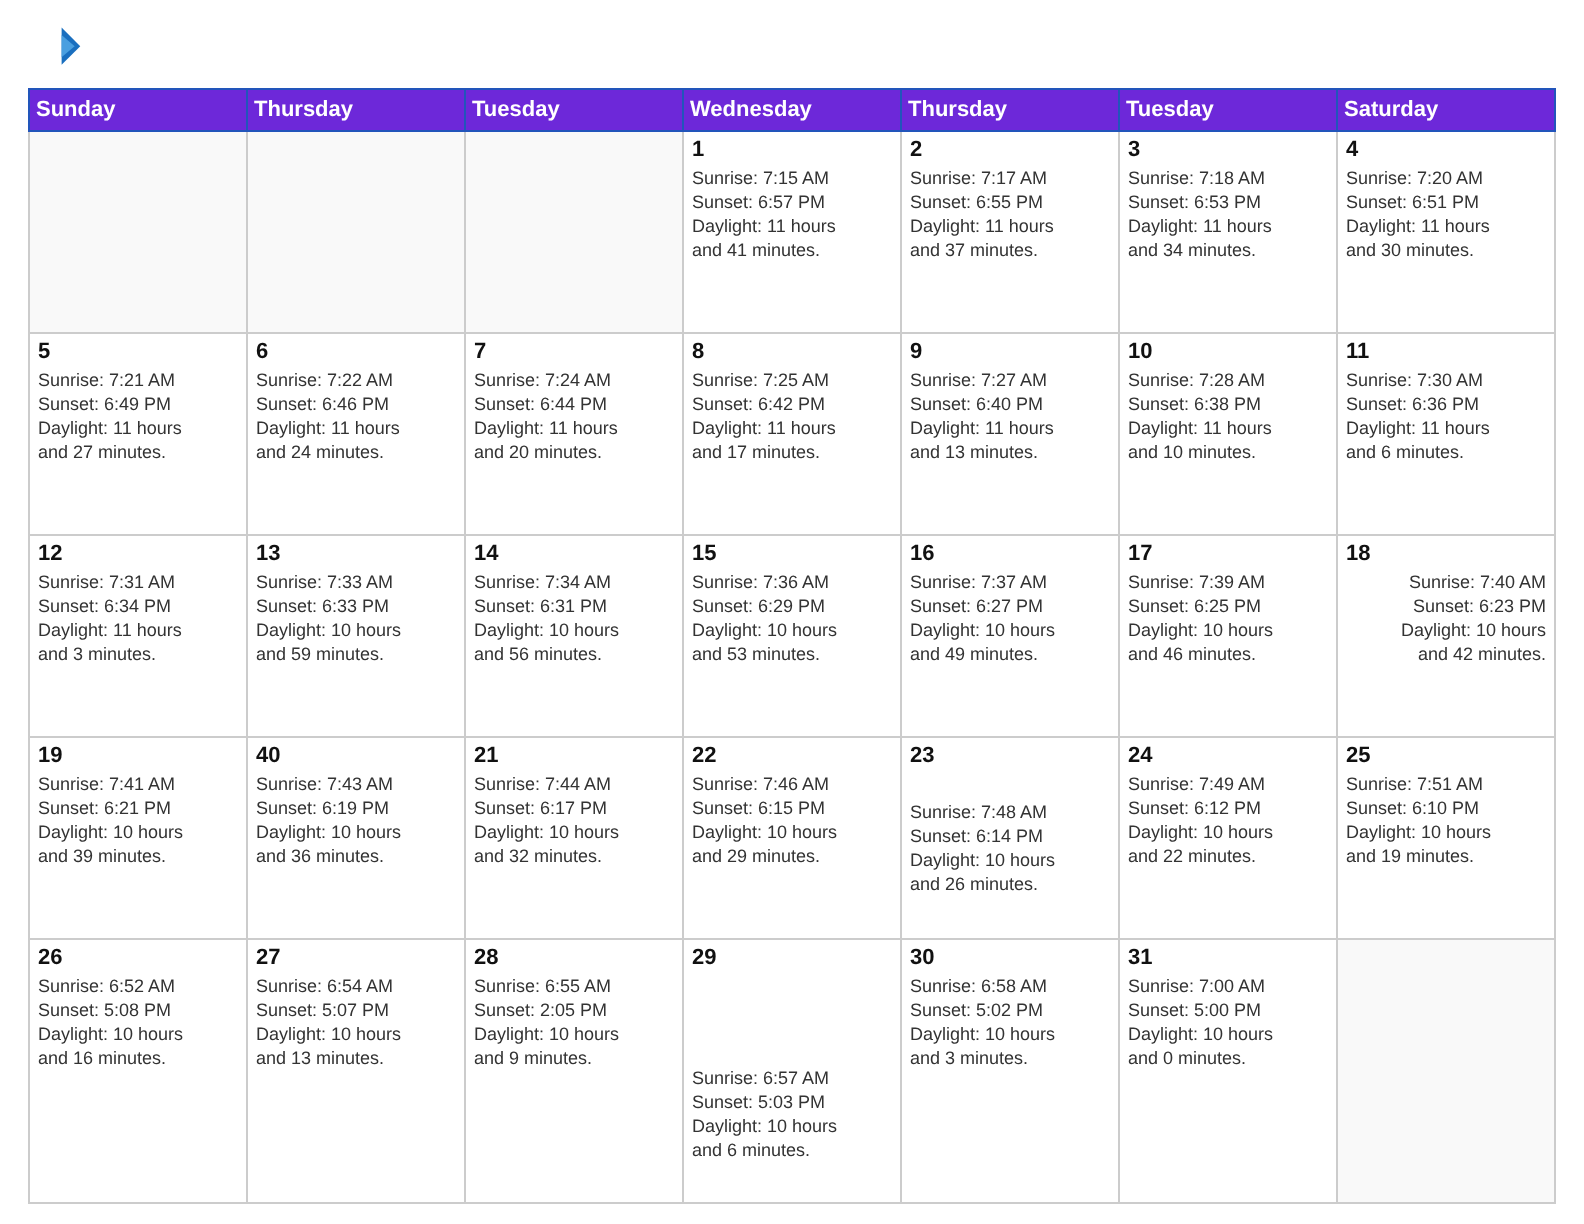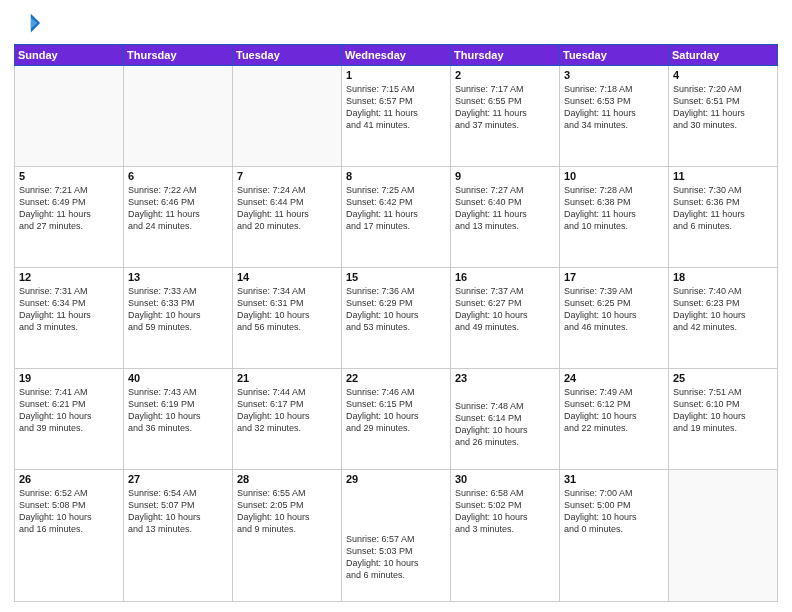--- a/index.html
+++ b/index.html
@@ -249,21 +249,21 @@
           </td>
           <td>
             <div class="day-num">17</div>
             <div class="day-info" style="white-space: pre-line;">Sunrise: 7:39 AM
 Sunset: 6:25 PM
 Daylight: 10 hours
 and 46 minutes.</div>
           </td>
           <td>
             <div class="day-num">18</div>
-            <div class="day-info" style="white-space: pre-line;">Sunrise: 7:40 AM
+            <div class="day-info" style="white-space: pre-line; text-align: right;">Sunrise: 7:40 AM
 Sunset: 6:23 PM
 Daylight: 10 hours
 and 42 minutes.</div>
           </td>
         </tr>
         <tr>
           <td>
             <div class="day-num">19</div>
             <div class="day-info" style="white-space: pre-line;">Sunrise: 7:41 AM
 Sunset: 6:21 PM

